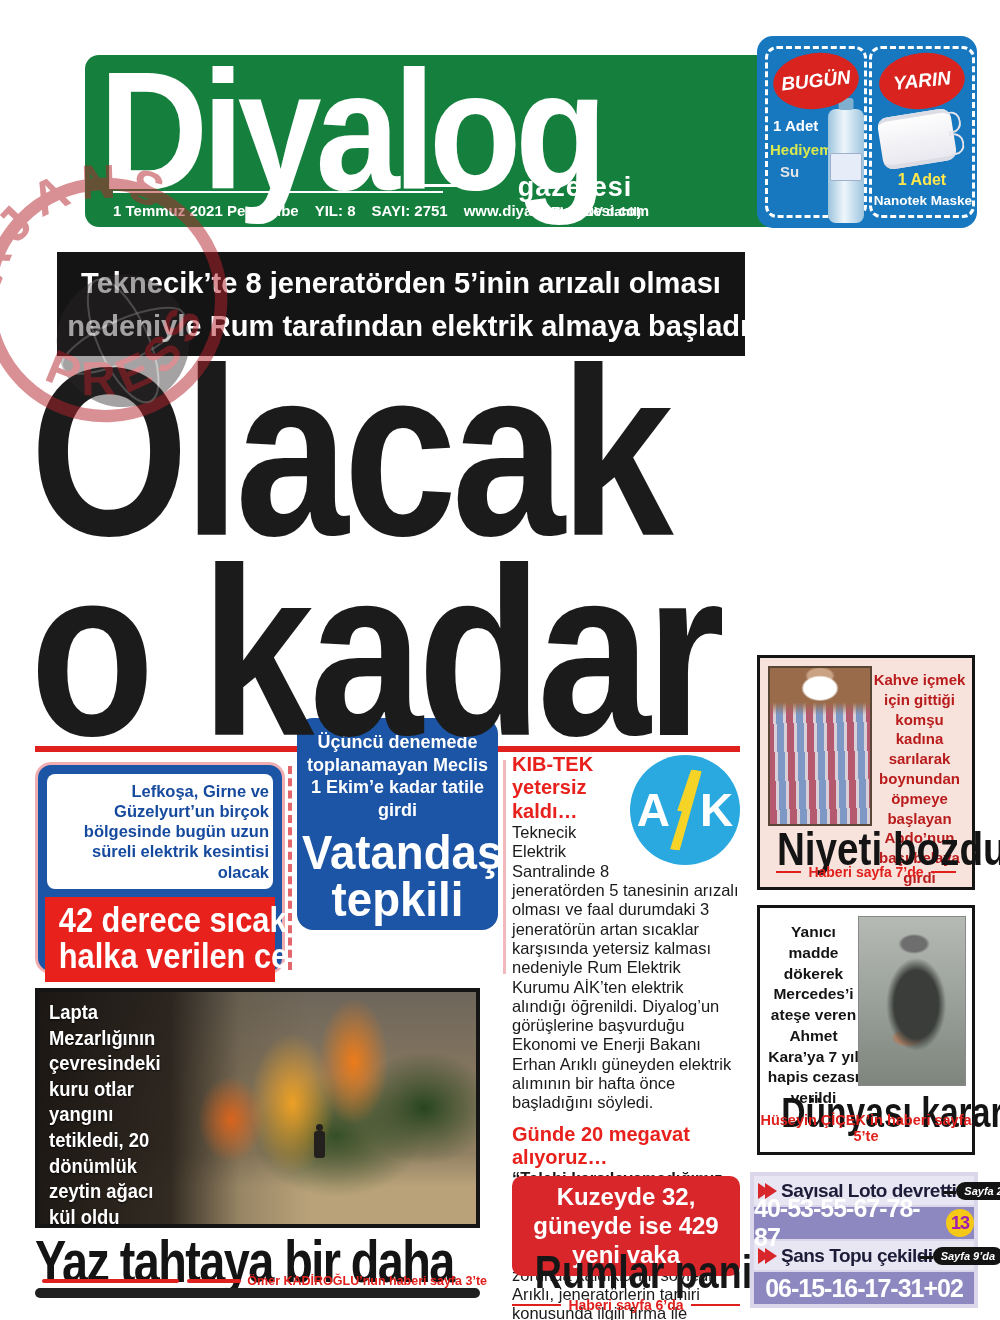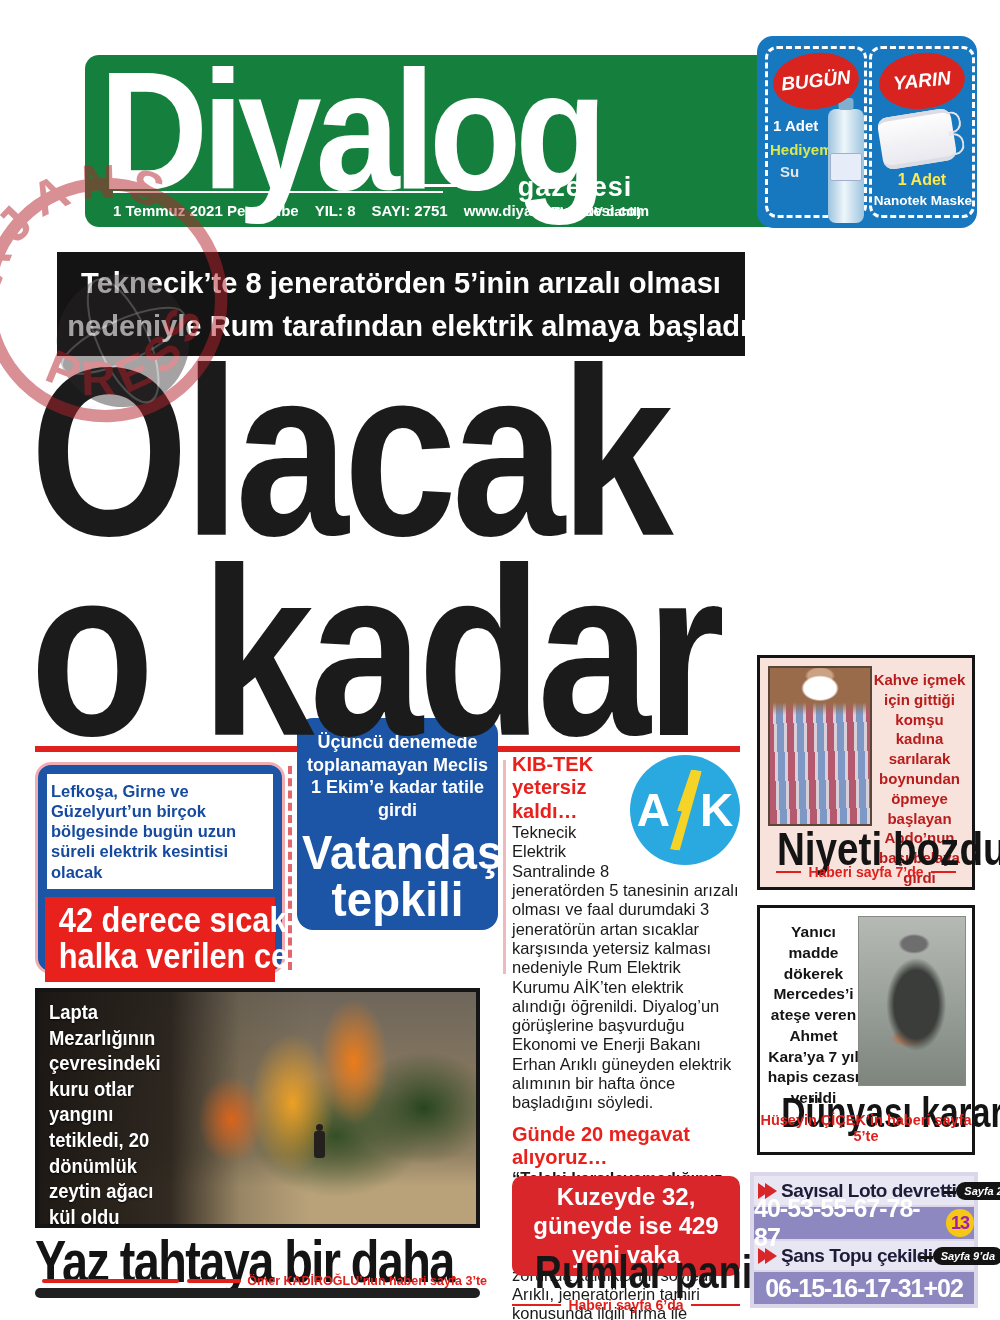--- a/index.html
+++ b/index.html
@@ -53,22 +53,22 @@
   .kicker{position:absolute;left:57px;top:252px;width:688px;height:104px;background:#141414;border-radius:0;
           color:#fff;text-align:center;padding-top:9px;box-sizing:border-box;z-index:2;}
   .kicker .kl{font-size:30px;font-weight:bold;line-height:43px;transform:scaleX(.97);white-space:nowrap;}
   .giant{position:absolute;left:30px;top:352px;transform:scaleX(.85);transform-origin:left top;color:#1b1b1b;z-index:1;}
   .giant .gl{font-size:240px;font-weight:bold;line-height:200px;letter-spacing:-6px;white-space:nowrap;}
   .rule-red{position:absolute;left:35px;top:746px;width:705px;height:6px;background:#e0201c;}
 
   
   .pc{position:absolute;left:35px;top:762px;width:250px;height:212px;background:#1c55a5;border:3px solid #f0aeb2;
       border-radius:16px;box-sizing:border-box;}
-  .pc-deck{margin:9px 9px 0;background:#fff;border-radius:0;color:#164a9e;font-weight:bold;font-size:16.5px;
-           text-align:left;padding:7px 4px;line-height:1.22;}
+  .pc-deck{margin:9px 9px 0;background:#fff;border-radius:8px;color:#164a9e;font-weight:bold;font-size:16.5px;
+           text-align:right;padding:7px 4px;line-height:1.22;}
   .pc-head{margin:8px 7px 0;background:#e8211d;text-align:center;padding:5px 0 7px;color:#fff;}
   .pc-head .l{font-size:35px;font-weight:bold;line-height:1.05;transform:scaleX(.88);white-space:nowrap;}
   .dashline{display:flex;align-items:center;gap:7px;font-weight:bold;}
   .dashline::before,.dashline::after{content:"";flex:1;border-top:2px solid currentColor;}
   .pc-byline{color:#fff;font-size:14px;margin:9px 14px 0;}
   .vd{position:absolute;left:288px;top:766px;height:204px;border-left:4px dashed #e2666b;}
   .par{position:absolute;left:297px;top:718px;width:201px;height:212px;background:#1c55a5;border-radius:16px;
        color:#fff;text-align:center;box-sizing:border-box;}
   .par-deck{font-size:18px;font-weight:bold;margin:13px 8px 0;line-height:1.25;}
   .par-h{font-size:48px;font-weight:bold;line-height:.98;transform:scaleX(.95);}

